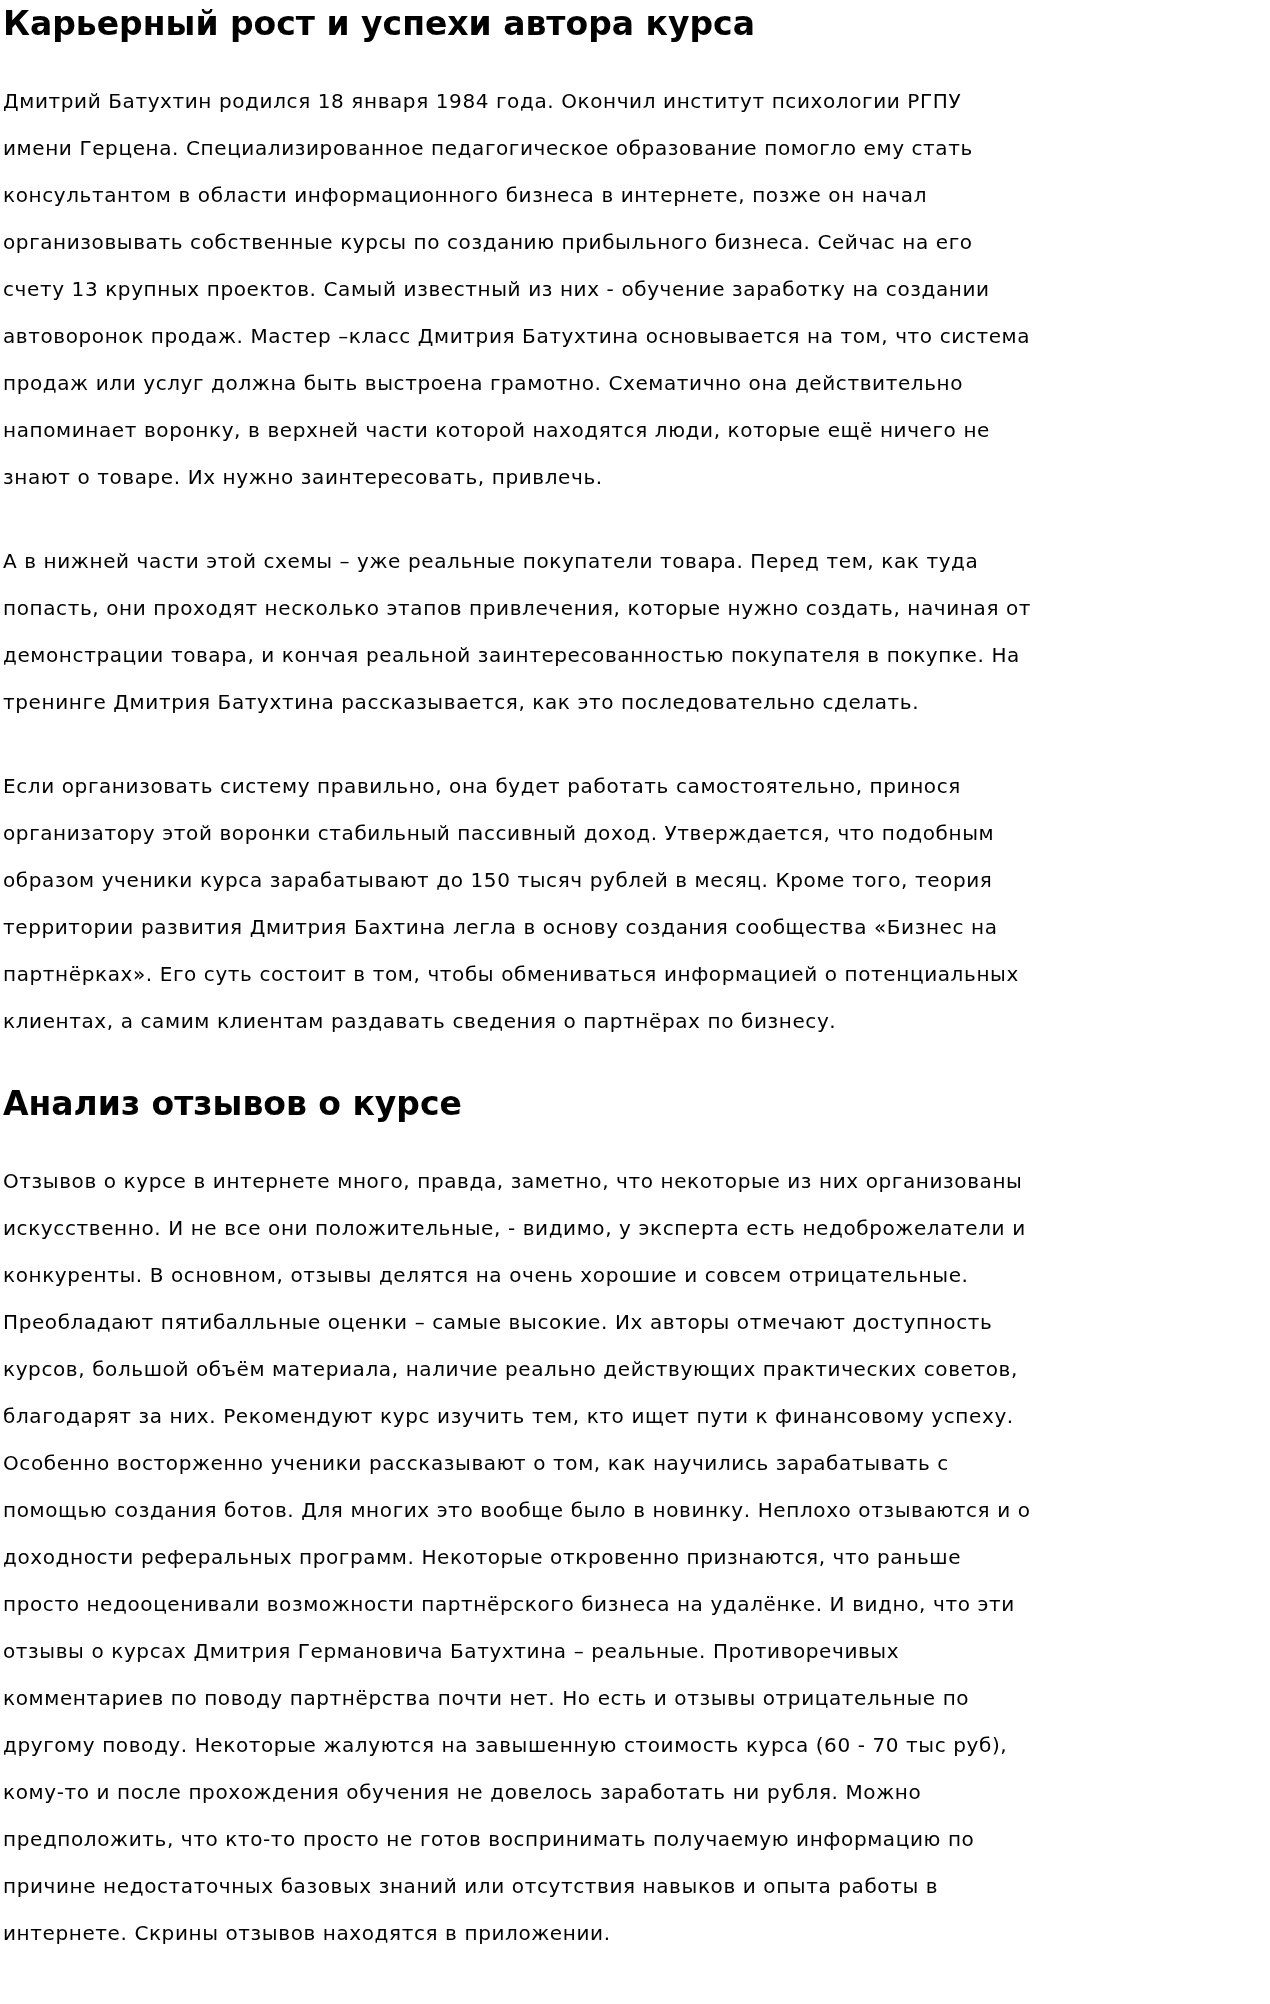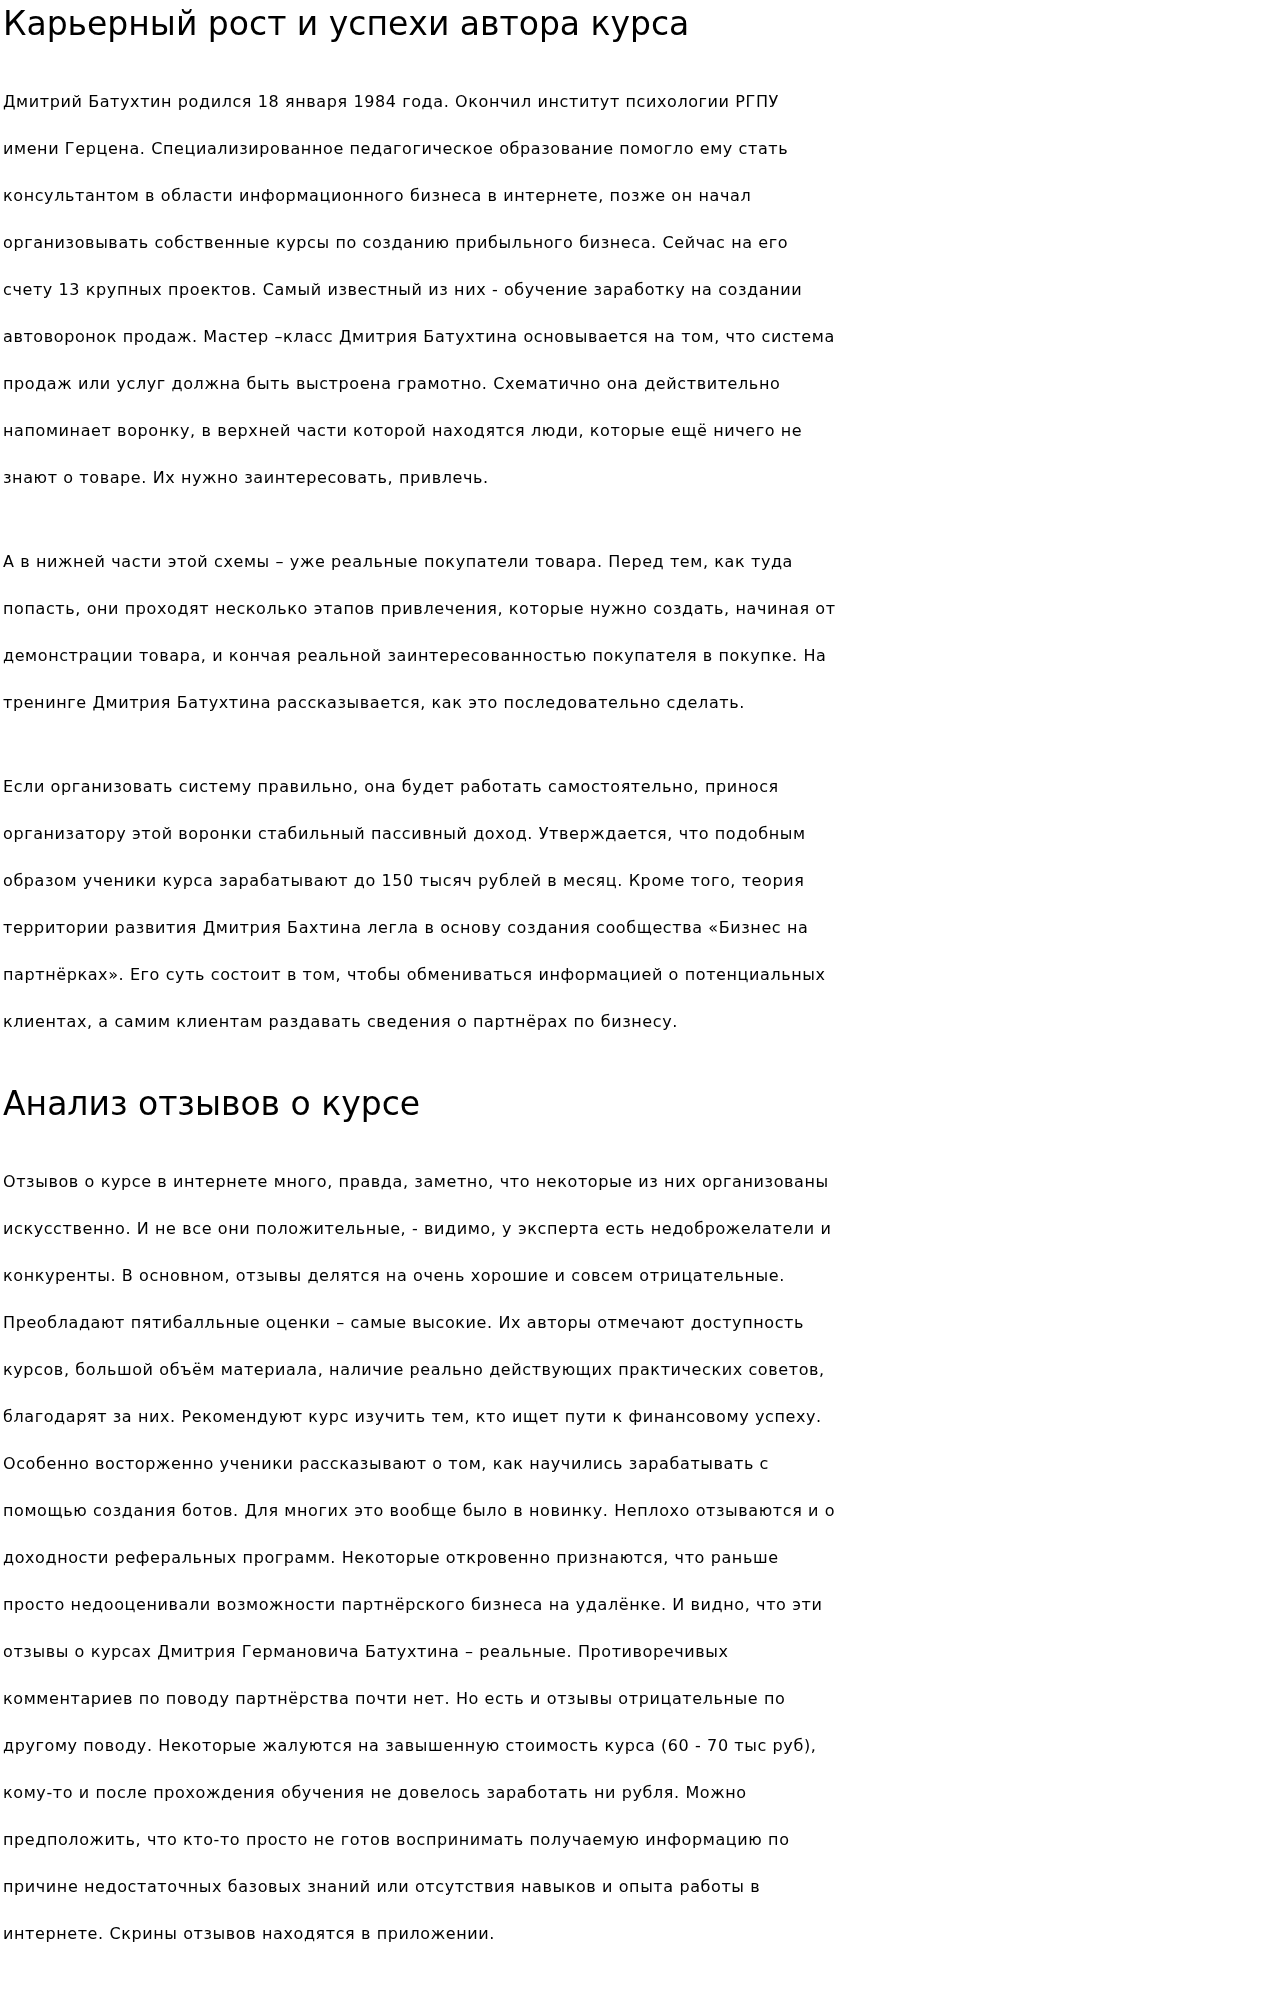--- a/index.html
+++ b/index.html
@@ -11,30 +11,30 @@
     width: 1270px;
     height: 2004px;
     box-sizing: border-box;
     padding: 2px 3px 20px 3px;
     color: #000000;
     font-family: "DejaVu Sans", sans-serif;
     overflow: hidden;
   }
   .doc-heading {
     font-size: 33px;
-    font-weight: 400;
+    font-weight: 700;
     line-height: 44px;
     letter-spacing: 0;
     margin: 0 0 32px 0;
     white-space: pre-line;
   }
   .doc-heading.second {
   }
   .doc-paragraph {
-    font-size: 16px;
+    font-size: 20px;
     font-weight: 400;
     line-height: 47px;
     letter-spacing: 0.6px;
     margin: 0 0 37px 0;
     white-space: pre-line;
     max-width: 1264px;
   }
 </style>
 </head>
 <body>

